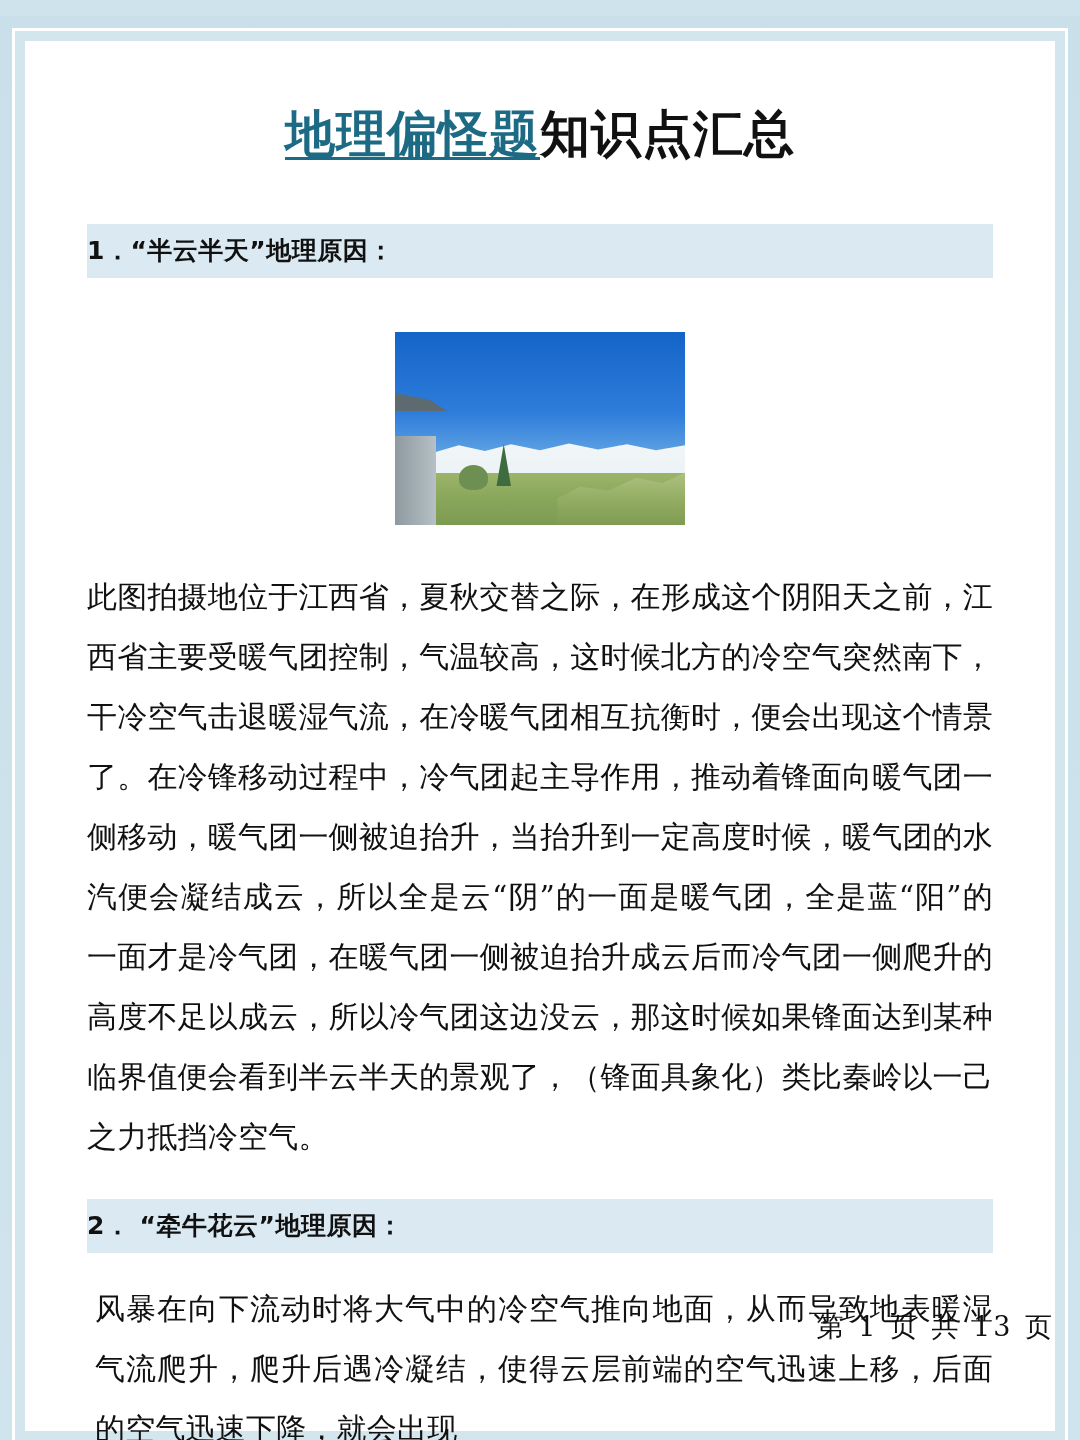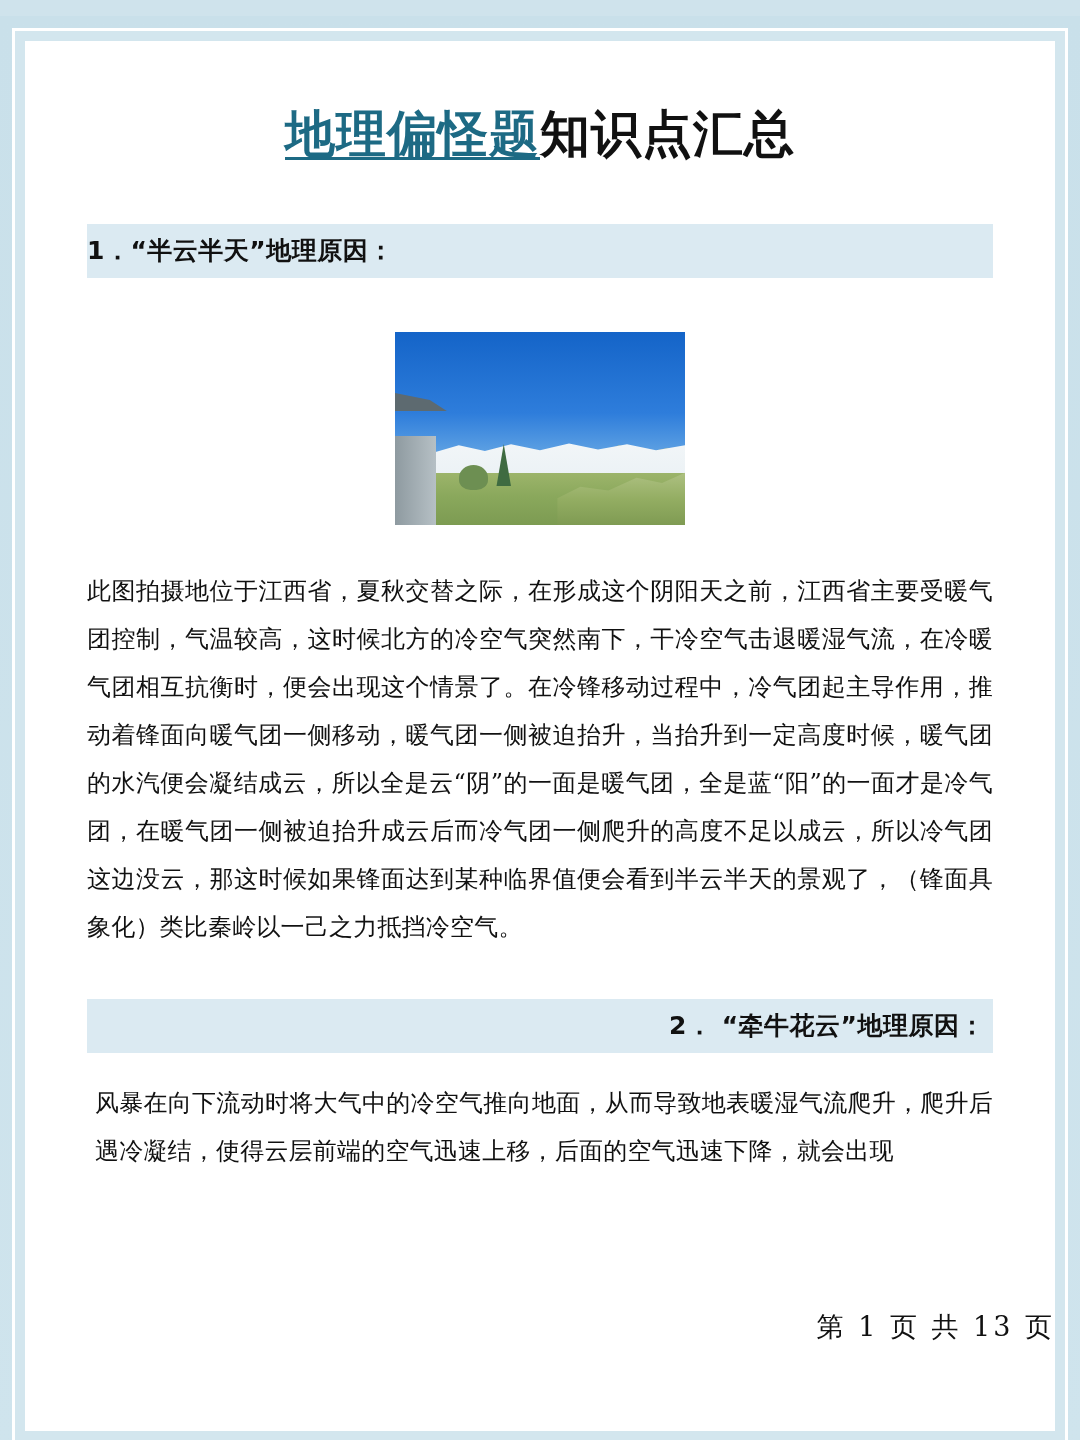--- a/index.html
+++ b/index.html
@@ -59,22 +59,21 @@
     background: #dbeaf2;
     font-family: "DejaVu Sans", sans-serif;
     font-weight: bold;
     font-size: 25px;
     color: #111111;
     padding: 10px 8px 11px 0;
     margin-top: 60px;
     letter-spacing: 0.5px;
   }
   .section-head.second {
-    margin-top: 48px;
-    text-align: right;
+    margin-top: 32px;
   }
   .figure-wrap {
     margin-top: 54px;
     display: flex;
     justify-content: center;
   }
   .photo {
     width: 290px;
     height: 193px;
     position: relative;
@@ -154,21 +153,21 @@
     left: 22%;
     bottom: 18%;
     width: 10%;
     height: 13%;
     background: #6d8f52;
     border-radius: 50% 50% 40% 40%;
   }
   .body-text {
     margin-top: 42px;
     font-family: "DejaVu Serif", serif;
-    font-size: 24px;
+    font-size: 30px;
     line-height: 2.0;
     color: #111111;
     text-align: justify;
     text-justify: inter-ideograph;
     letter-spacing: 0.2px;
   }
   .body-text.tight {
     margin-top: 26px;
     margin-left: 8px;
   }

